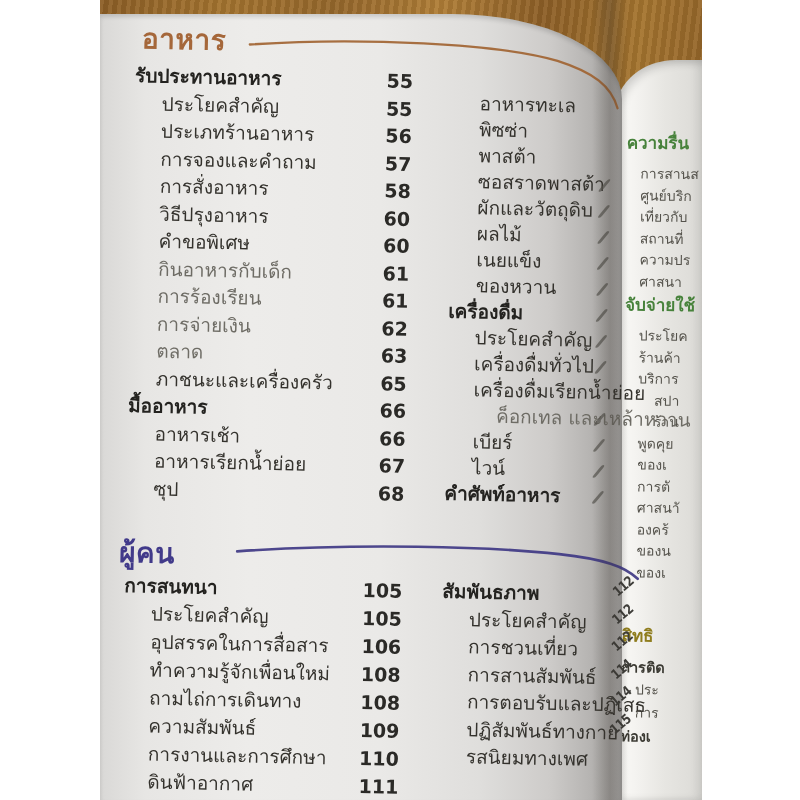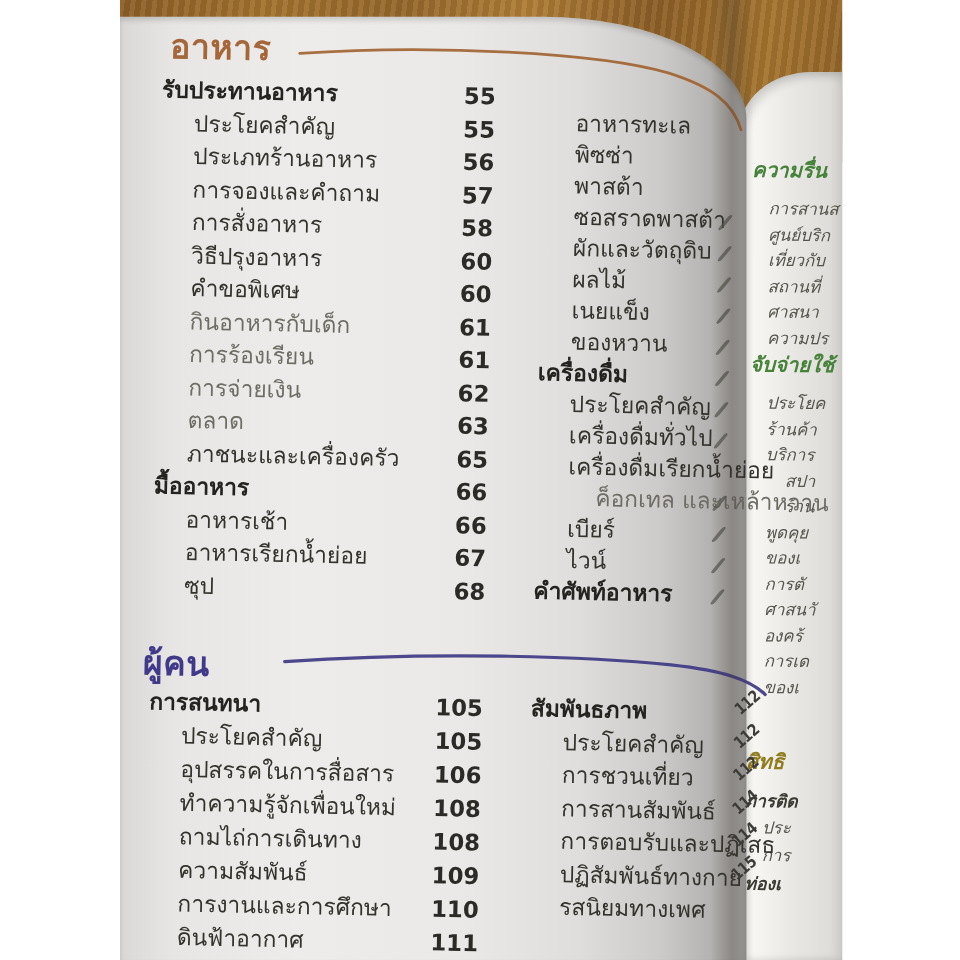--- a/index.html
+++ b/index.html
@@ -11,21 +11,21 @@
   
   .wood{position:absolute;left:0;top:0;right:0;height:135px;
     background:
       repeating-linear-gradient(97deg, rgba(255,255,255,.05) 0 4px, rgba(0,0,0,.07) 4px 9px),
       linear-gradient(97deg,#8d5f27 0%,#a4742f 20%,#96682c 38%,#b07e37 55%,#8d5f27 72%,#a5752f 88%,#936429 100%);}
 
   
   .page-right{position:absolute;left:516px;top:60px;width:86px;height:740px;z-index:2;
     border-top-left-radius:60px 50px;
     background:linear-gradient(90deg,#fcfbf8 0,#f3f2ef 22px,#e7e6e2 48px,#dbdad6 86px);
-    box-shadow:inset 5px 3px 8px rgba(0,0,0,.16), inset -5px 0 8px rgba(0,0,0,.08);overflow:hidden;font-style:italic;}
+    box-shadow:inset 5px 3px 8px rgba(0,0,0,.16), inset -5px 0 8px rgba(0,0,0,.08);overflow:hidden;}
   .np-content{position:absolute;left:8px;top:0;width:120px;padding-top:70px;transform:rotate(.6deg);color:#55534c;}
   .np-title{font-size:17px;line-height:27px;font-weight:700;margin:0 0 6px;white-space:nowrap;}
   .np-row{height:21.5px;font-size:14px;white-space:nowrap;}
   .np-sec3{margin-top:40px;}
   .np-sec3 .np-row{height:23px;}
   .np-row.lv1{padding-left:14px;}
   .np-row.lv2{padding-left:30px;}
   .np-row.b{font-weight:700;color:#3b3a33;font-size:14.5px;}
 
   
@@ -78,36 +78,36 @@
   <div class="wood"></div>
 
   <div class="page-right">
     <div class="np-content" id="np-content">
         <div class="np-sec np-sec1">
           <h2 class="np-title" style="color: rgb(71, 130, 59);">ความรื่น</h2>
           <div class="np-row lv1">การสานส</div>
           <div class="np-row lv1">ศูนย์บริก</div>
           <div class="np-row lv1">เที่ยวกับ</div>
           <div class="np-row lv1">สถานที่</div>
+          <div class="np-row lv1">ความปร</div>
           <div class="np-row lv1">ศาสนา</div>
-          <div class="np-row lv1">ความปร</div>
         </div>
         <div class="np-sec np-sec2">
           <h2 class="np-title" style="color: rgb(71, 130, 59);">จับจ่ายใช้</h2>
           <div class="np-row lv1">ประโยค</div>
           <div class="np-row lv1">ร้านค้า</div>
           <div class="np-row lv1">บริการ</div>
           <div class="np-row lv2">สปา</div>
           <div class="np-row lv2">ร้าน</div>
           <div class="np-row lv1">พูดคุย</div>
           <div class="np-row lv1">ของเ</div>
           <div class="np-row lv1">การตั</div>
           <div class="np-row lv1">ศาสนาั</div>
           <div class="np-row lv1">องคร้</div>
-          <div class="np-row lv1">การเด</div>
+          <div class="np-row lv1">ของน</div>
           <div class="np-row lv1">ของเ</div>
         </div>
         <div class="np-sec np-sec3">
           <h2 class="np-title" style="color: rgb(143, 125, 30);">สิทธิ</h2>
           <div class="np-row lv0 b">การติด</div>
           <div class="np-row lv1">ประ</div>
           <div class="np-row lv1">การ</div>
           <div class="np-row lv0 b">ท่องเ</div>
         </div>
       </div>

